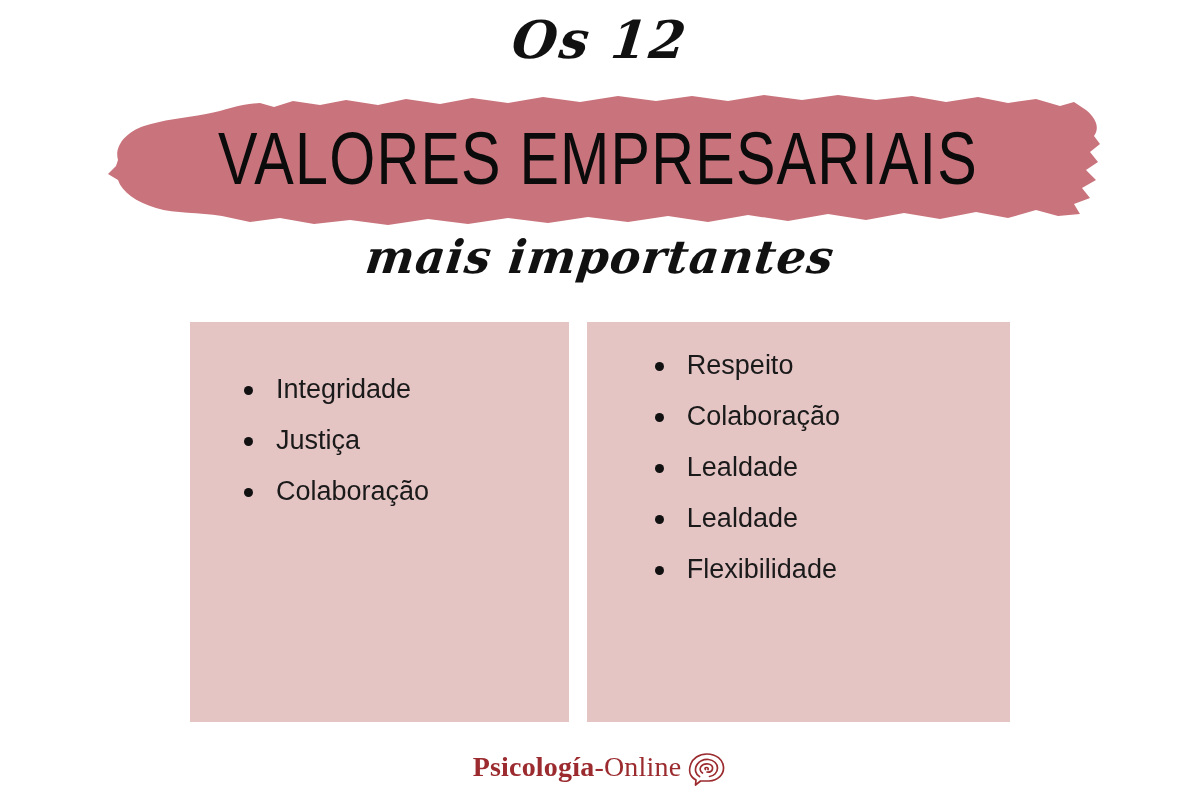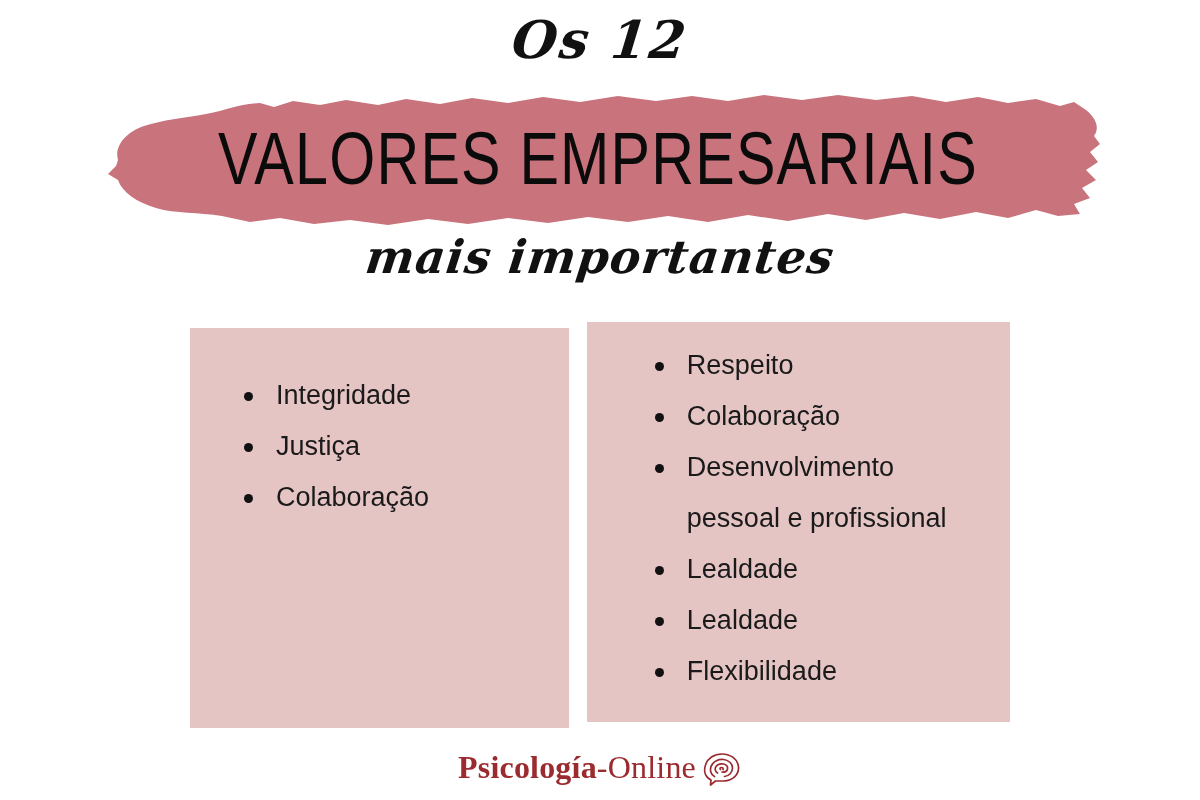--- a/index.html
+++ b/index.html
@@ -92,21 +92,21 @@
     height: 400px;
     display: flex;
     gap: 18px;
   }
   .value-box {
     background: #e5c4c4;
     height: 400px;
     box-sizing: border-box;
     position: relative;
   }
-  .value-box.left  { width: 427px; margin-top: 6px; }
+  .value-box.left  { width: 427px; }
   .value-box.right { width: 477px; }
 
   .value-list {
     list-style: none;
     margin: 0;
     padding: 0;
     position: absolute;
   }
   .value-box.left  .value-list { left: 52px; top: 42px; width: 330px; }
   .value-box.right .value-list { left: 66px; top: 18px; width: 330px; }
@@ -142,21 +142,21 @@
     left: 0;
     top: 748px;
     width: 1200px;
     display: flex;
     align-items: center;
     justify-content: center;
     gap: 6px;
   }
   .logo-text {
     font-family: "Liberation Serif", serif;
-    font-size: 32px;
+    font-size: 28px;
     color: #9b2b2f;
     letter-spacing: 0.2px;
     line-height: 1;
   }
   .logo-text .strong { font-weight: bold; }
   .logo-text .light  { font-weight: normal; }
   .brain-icon {
     display: block;
     width: 40px;
     height: 36px;
@@ -209,21 +209,20 @@
       <li class="value-item">Integridade</li>
       <li class="value-item">Justiça</li>
       <li class="value-item">Colaboração</li>
     </ul>
   </div>
 
   <div class="value-box right">
     <ul class="value-list">
       <li class="value-item">Respeito</li>
       <li class="value-item">Colaboração</li>
-      <li class="value-item wrap">Desenvolvimento pessoal e profissional</li>
       <li class="value-item">Lealdade</li>
       <li class="value-item">Lealdade</li>
       <li class="value-item">Flexibilidade</li>
     </ul>
   </div>
 
 </div>
 
 <div class="footer">
   <div class="logo-text"><span class="strong">Psicología</span><span class="light">-Online</span></div>

